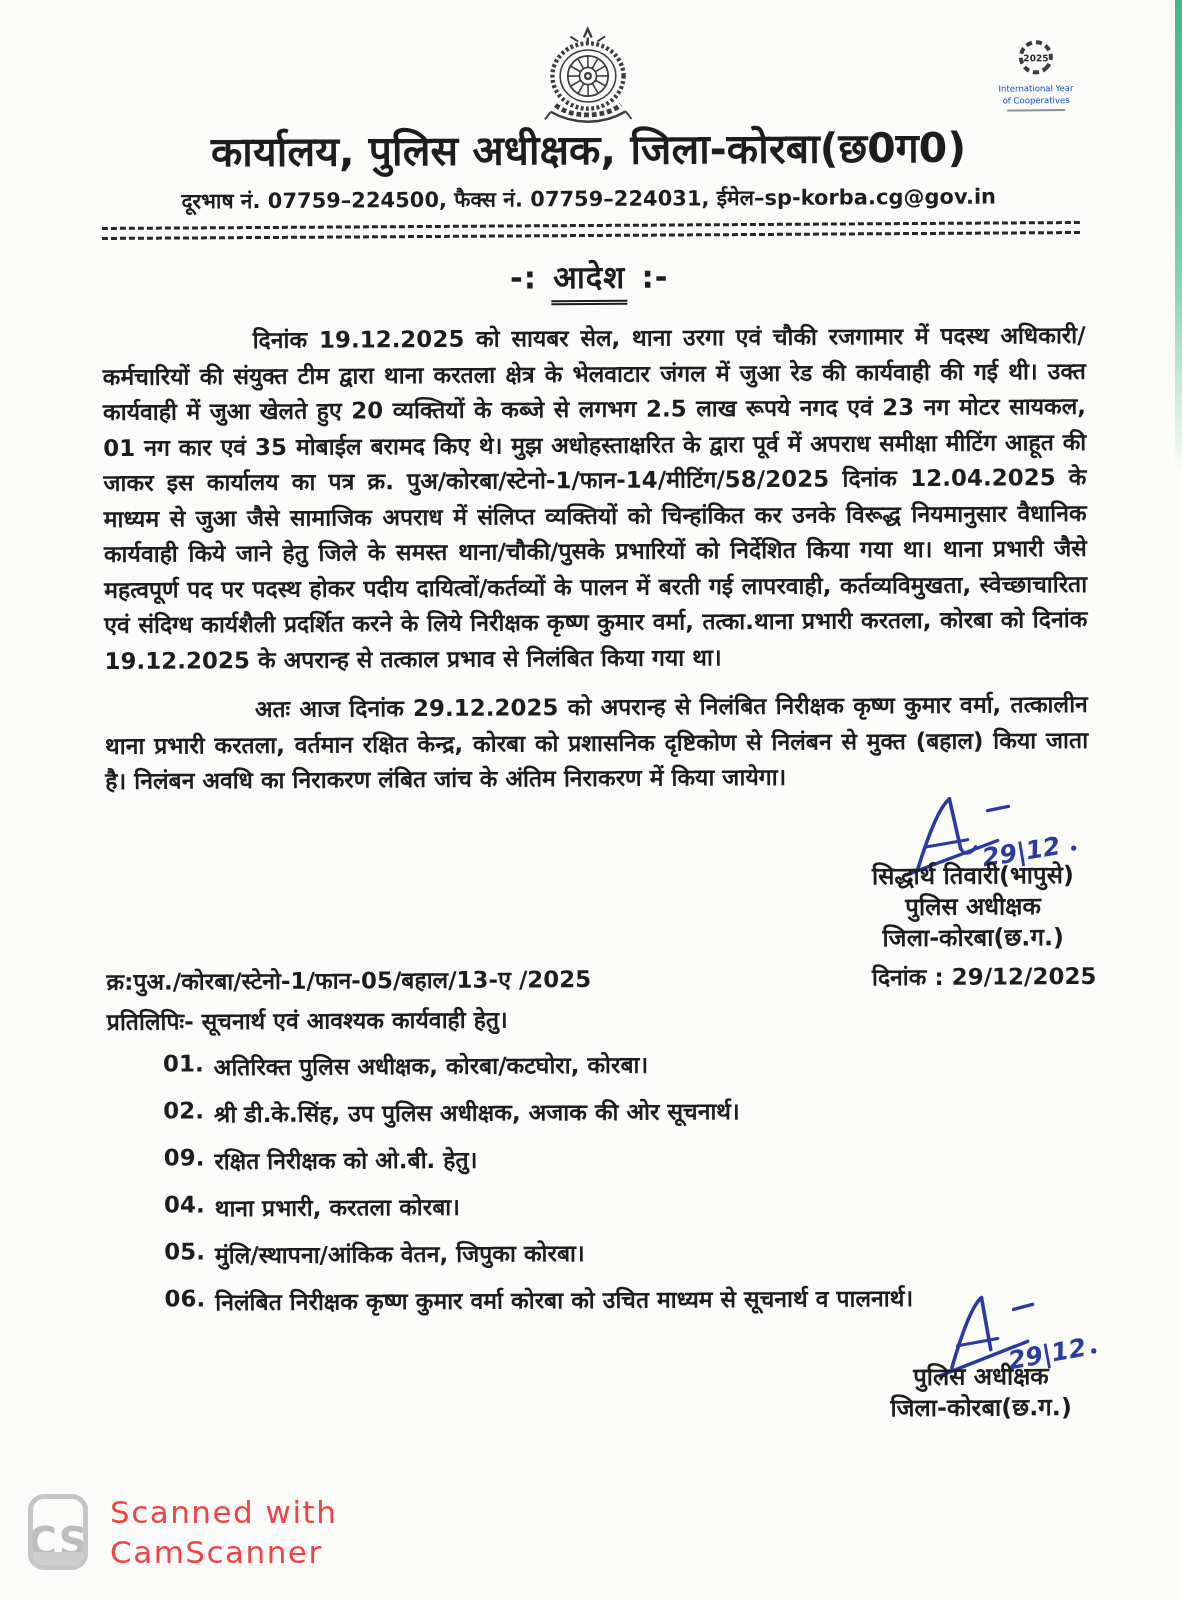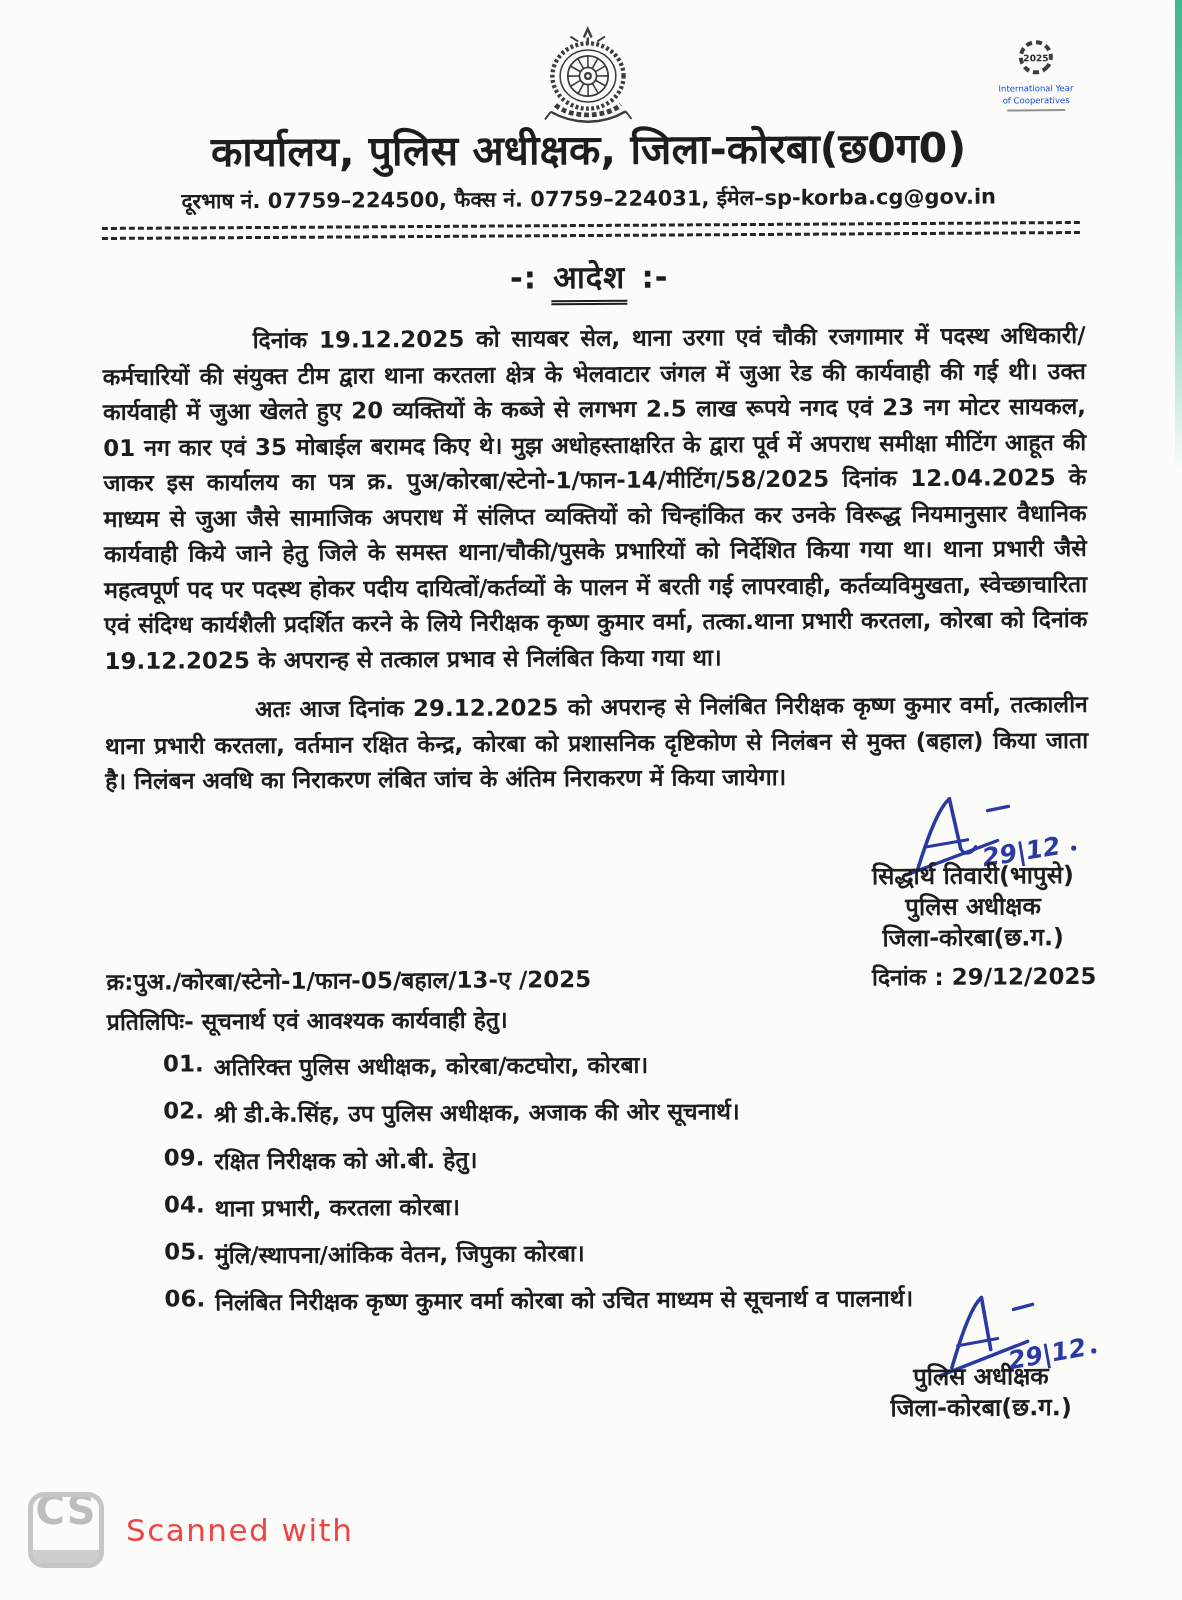--- a/index.html
+++ b/index.html
@@ -48,22 +48,22 @@
 
   .copy-list { margin:14px 60px 0 160px; font-size:23px; font-weight:600; }
   .copy-item { display:flex; gap:10px; margin-bottom:15px; }
   .copy-item .num { flex:0 0 auto; }
 
   .sig2 { width:300px; margin:-38px 56px 0 auto; position:relative; text-align:center; }
   .sig2 svg { display:block; margin:0 auto -20px 95px; }
 
   
   .watermark { position:absolute; left:28px; top:1492px; display:flex; align-items:center; gap:22px; }
-  .cs-badge { width:76px; height:76px; border:5px solid #c6c6c6; border-radius:16px;
-              position:relative; display:flex; align-items:flex-start; justify-content:center;
+  .cs-badge { width:60px; height:76px; border:5px solid #c6c6c6; border-radius:16px;
+              position:relative; display:flex; align-items:flex-end; justify-content:center;
               box-sizing:border-box; overflow:hidden; }
   .cs-text { font-size:40px; font-weight:bold; color:#bdbdbd; letter-spacing:1px; margin-top:-10px; }
   .cs-bar { position:absolute; left:0; right:0; bottom:0; height:13px; background:#cdcdcd; }
   .wm-text { font-size:31px; color:#ef4444; line-height:40px; letter-spacing:1.5px;
              font-weight:500; }
 
   
   .edge-strip { position:absolute; top:0; right:0; width:7px; height:470px;
                 background:linear-gradient(180deg, rgba(44,176,128,.9) 0%,
                            rgba(62,190,144,.7) 55%, rgba(62,190,144,0) 100%); }
@@ -196,17 +196,18 @@
 
   </div>
 
   <div class="watermark">
     <div class="cs-badge">
       <span class="cs-text">CS</span>
       <span class="cs-bar"></span>
     </div>
     <div class="wm-text">
       <div>Scanned with</div>
+      <div>CamScanner</div>
     </div>
   </div>
 
   <div class="edge-strip"></div>
 </div>
 
 </body></html>

